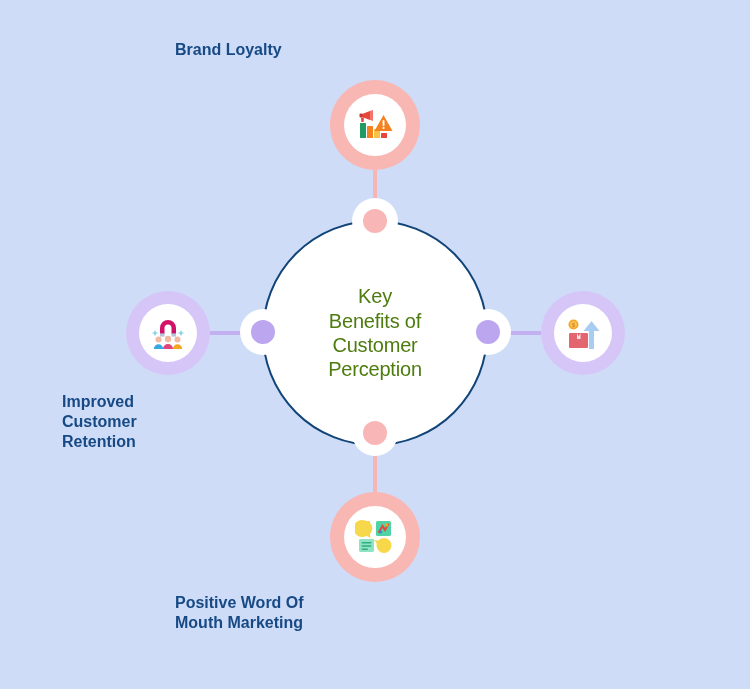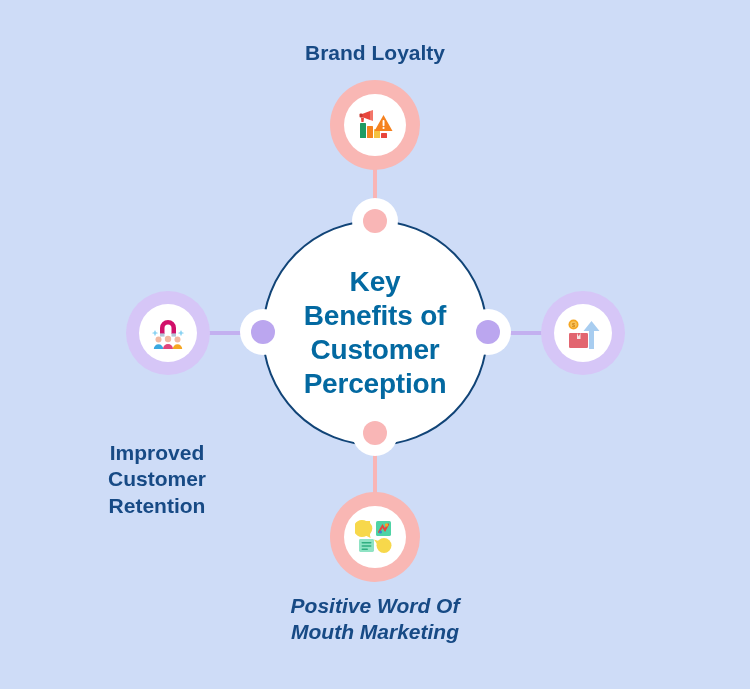--- a/index.html
+++ b/index.html
@@ -48,23 +48,23 @@
     height: 226px;
     border-radius: 50%;
     background: #ffffff;
     border: 2px solid #114477;
     box-sizing: border-box;
     display: flex;
     align-items: center;
     justify-content: center;
   }
   #center-title {
-    color: #0369a1;
-    font-size: 28px;
-    font-weight: bold;
+    color: #4d7c0f;
+    font-size: 20px;
+    font-weight: normal;
     line-height: 1.22;
     text-align: center;
     letter-spacing: -0.2px;
     white-space: pre-line;
     user-select: none;
   }
 
   
   .hub {
     position: absolute;
@@ -113,30 +113,30 @@
   #node-bottom .inner { width: 62px; height: 62px; }
   #node-left   { left: 126px; top: 291px; width: 84px; height: 84px; }
   #node-left .inner   { width: 58px; height: 58px; }
   #node-right  { left: 541px; top: 291px; width: 84px; height: 84px; }
   #node-right .inner  { width: 58px; height: 58px; }
 
   
   .node-label {
     position: absolute;
     color: #174a85;
-    font-size: 21px;
+    font-size: 16px;
     font-weight: bold;
     line-height: 1.25;
-    text-align: center;
+    text-align: left;
     white-space: pre-line;
     user-select: none;
   }
   #label-top    { left: 175px; top: 40px;  width: 400px; }
-  #label-bottom { left: 175px; top: 593px; width: 400px; font-style: italic; }
-  #label-left   { left: 52px;  top: 392px; width: 210px; margin-top: 48px; }
+  #label-bottom { left: 175px; top: 593px; width: 400px; }
+  #label-left   { left: 62px;  top: 392px; width: 210px; }
   #label-right  { left: 498px; top: 392px; width: 170px; }
 </style>
 </head>
 <body>
 
 <div id="diagram">
 
   <div class="conn v" id="conn-top"></div>
   <div class="conn v" id="conn-bottom"></div>
   <div class="conn h" id="conn-left"></div>

